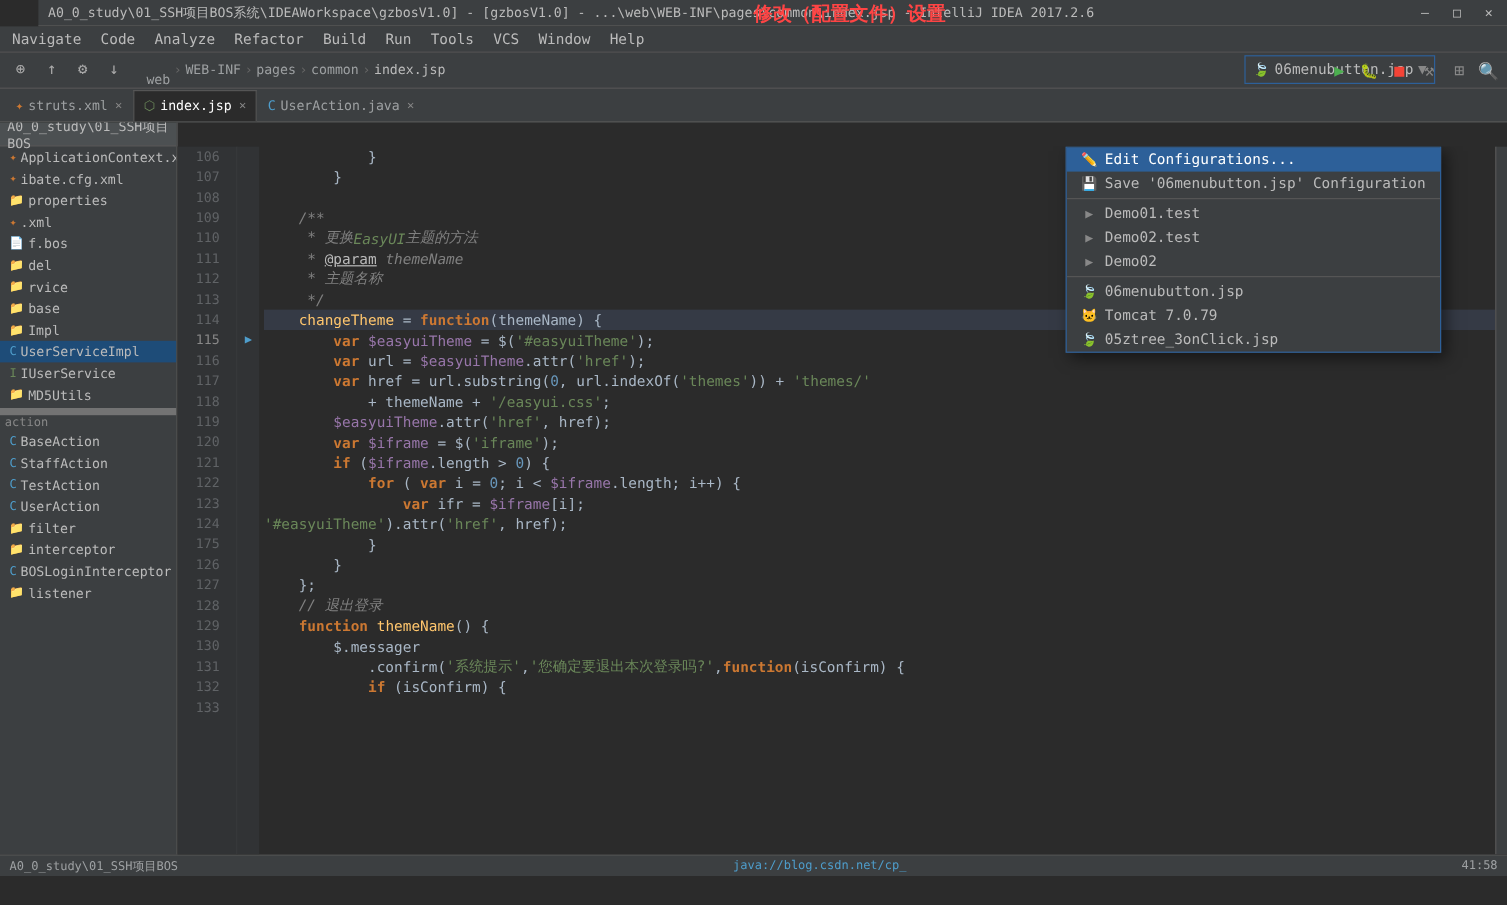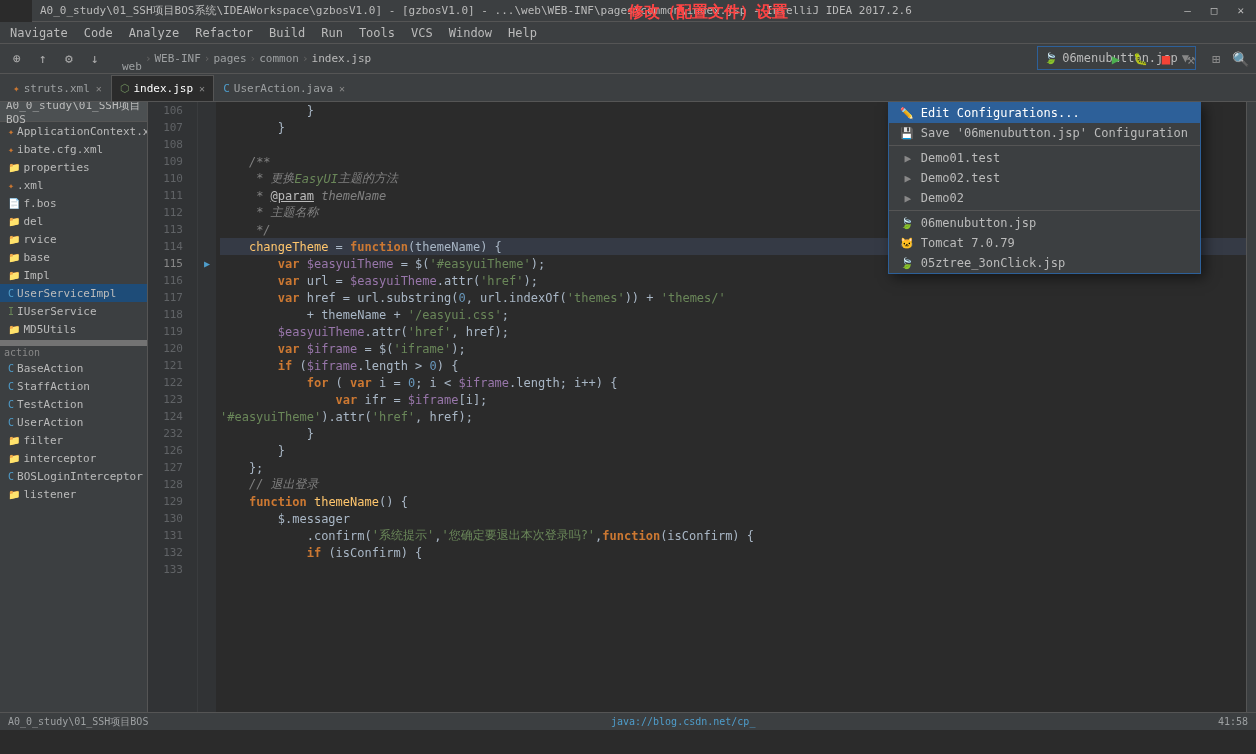--- a/index.html
+++ b/index.html
@@ -198,20 +198,21 @@
     }
 
     
     .editor-area {
       flex: 1;
       background: #2b2b2b;
       overflow: hidden;
       position: relative;
       display: flex;
       flex-direction: column;
+      margin-top: 20px;
     }
 
     
     .code-content {
       flex: 1;
       overflow: hidden;
       display: flex;
     }
     .line-numbers {
       width: 50px;
@@ -501,21 +502,21 @@
         <div class="line-number has-indicator">115</div>
         <div class="line-number">116</div>
         <div class="line-number">117</div>
         <div class="line-number">118</div>
         <div class="line-number">119</div>
         <div class="line-number">120</div>
         <div class="line-number">121</div>
         <div class="line-number">122</div>
         <div class="line-number">123</div>
         <div class="line-number">124</div>
-        <div class="line-number">232</div>
+        <div class="line-number">175</div>
         <div class="line-number">126</div>
         <div class="line-number">127</div>
         <div class="line-number">128</div>
         <div class="line-number">129</div>
         <div class="line-number">130</div>
         <div class="line-number">131</div>
         <div class="line-number">132</div>
         <div class="line-number">133</div>
       </div>
 

